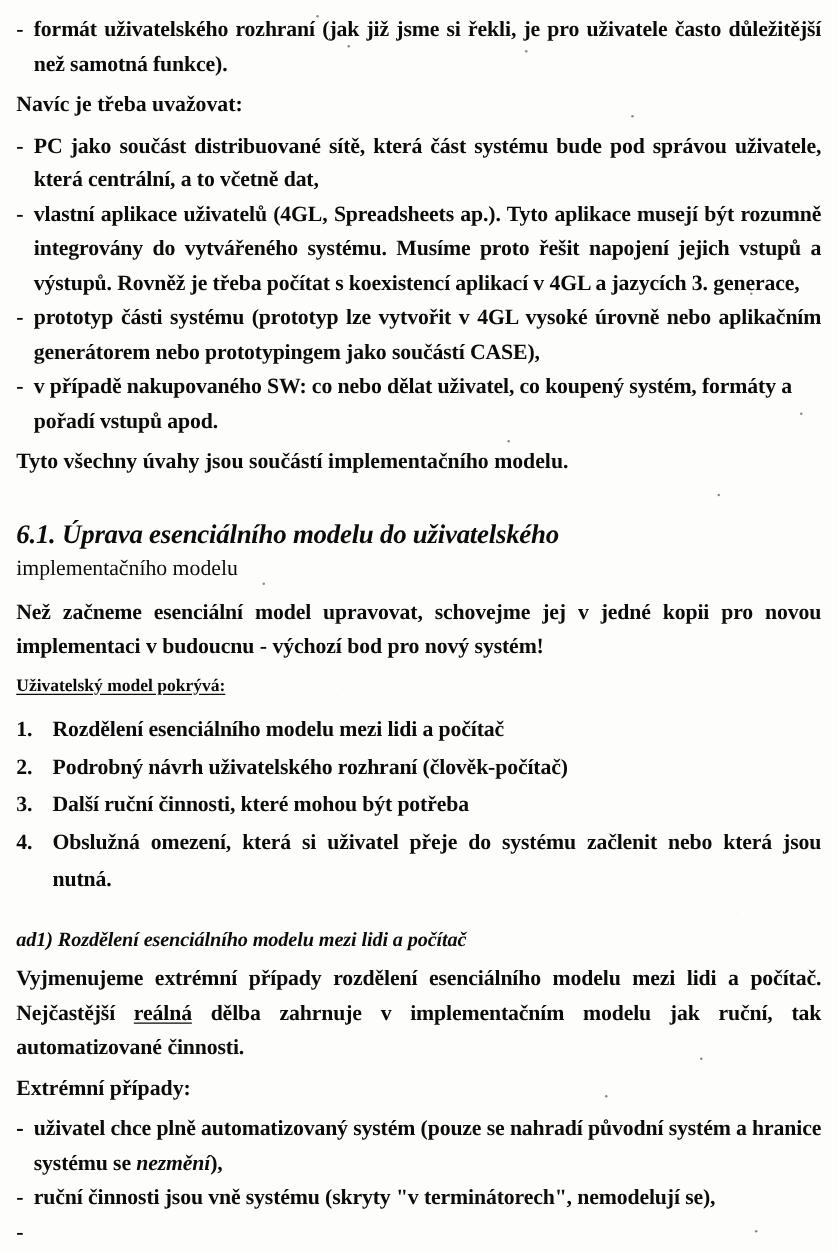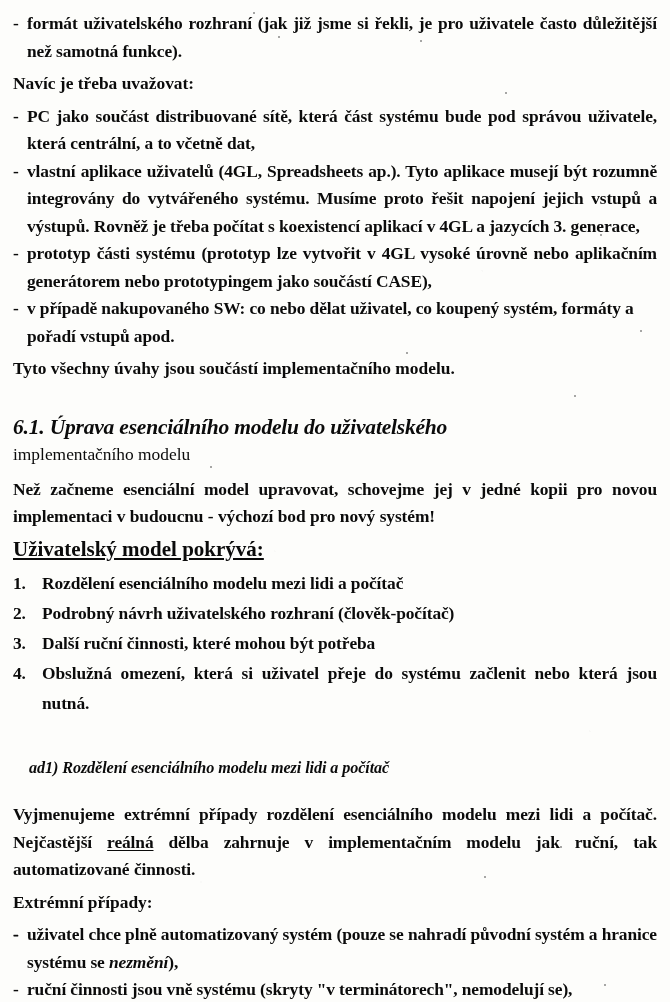--- a/index.html
+++ b/index.html
@@ -114,25 +114,25 @@
     font-size: 17.4px;
     line-height: 26px;
     font-weight: 400;
     margin: 0;
   }
   .ad-heading {
     font-size: 16.2px;
     line-height: 24px;
     font-weight: 700;
     font-style: italic;
-    margin: 16px;
+    margin: 0;
     letter-spacing: -0.1px;
   }
   .underlined {
-    font-size: 21px;
+    font-size: 14px;
     line-height: 27.5px;
     font-weight: 700;
     text-decoration: underline;
     text-underline-offset: 2px;
     margin: 0;
     display: inline-block;
   }
 
   
   .b   { font-weight: 700; }

